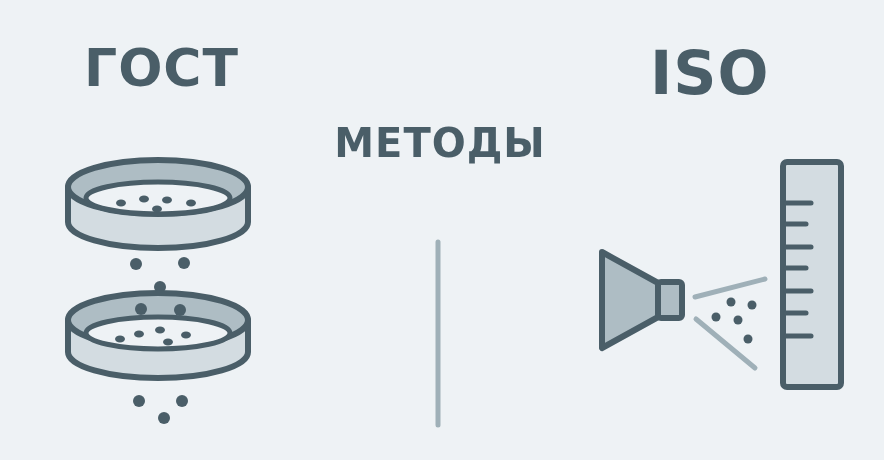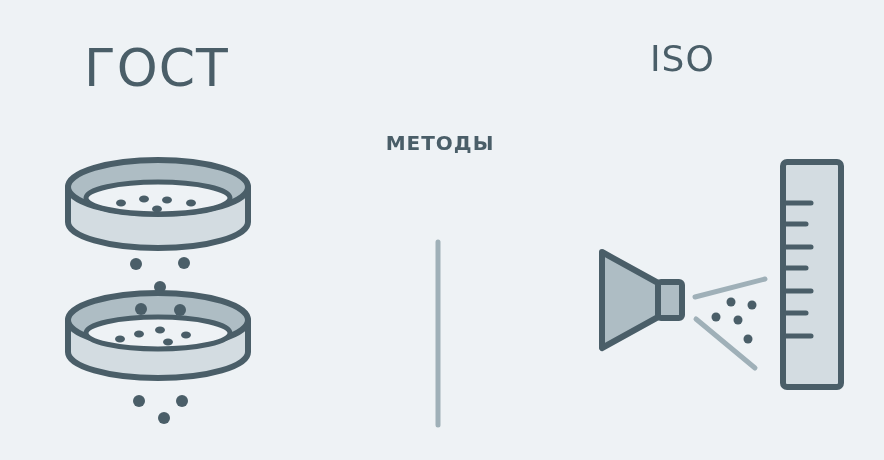--- a/index.html
+++ b/index.html
@@ -3,29 +3,29 @@
 <meta charset="utf-8">
 <style>
   html, body { margin:0; padding:0; }
   body {
     width:884px; height:460px; overflow:hidden;
     background:#eef2f5;
     font-family:"DejaVu Sans", sans-serif;
     position:relative;
   }
   .title {
-    position:absolute; color:#4a5e68; font-weight:normal;
+    position:absolute; color:#4a5e68; font-weight:bold;
     letter-spacing:1px; margin:0;
   }
   #gost { left:84px; top:38px; font-size:52px; }
-  #iso { left:650px; top:38px; font-size:36px; }
+  #iso { left:650px; top:38px; font-size:60px; }
   .center-label {
     position:absolute; left:300px; top:122px; width:280px;
     text-align:center; color:#4a5e68; font-weight:bold;
-    font-size:20px; line-height:42px; letter-spacing:1px;
+    font-size:40px; line-height:42px; letter-spacing:1px;
   }
   svg.art { position:absolute; left:0; top:0; }
 </style>
 </head>
 <body>
 
 <h1 id="gost" class="title">ГОСТ</h1>
 <h1 id="iso" class="title">ISO</h1>
 
 <div class="center-label">

